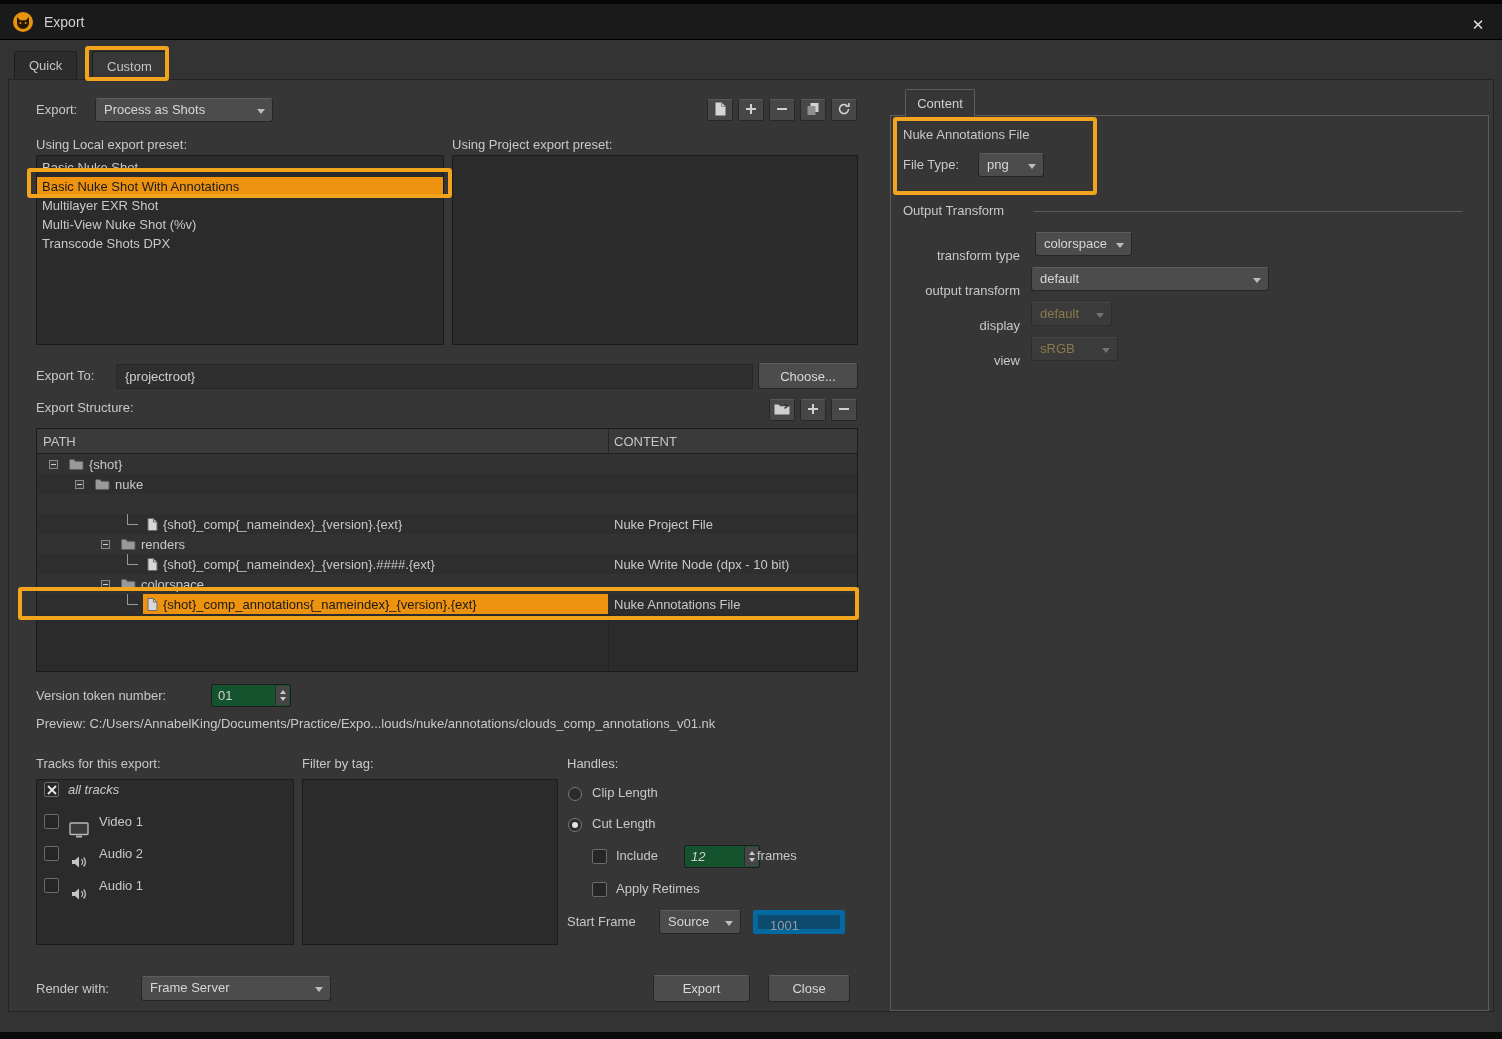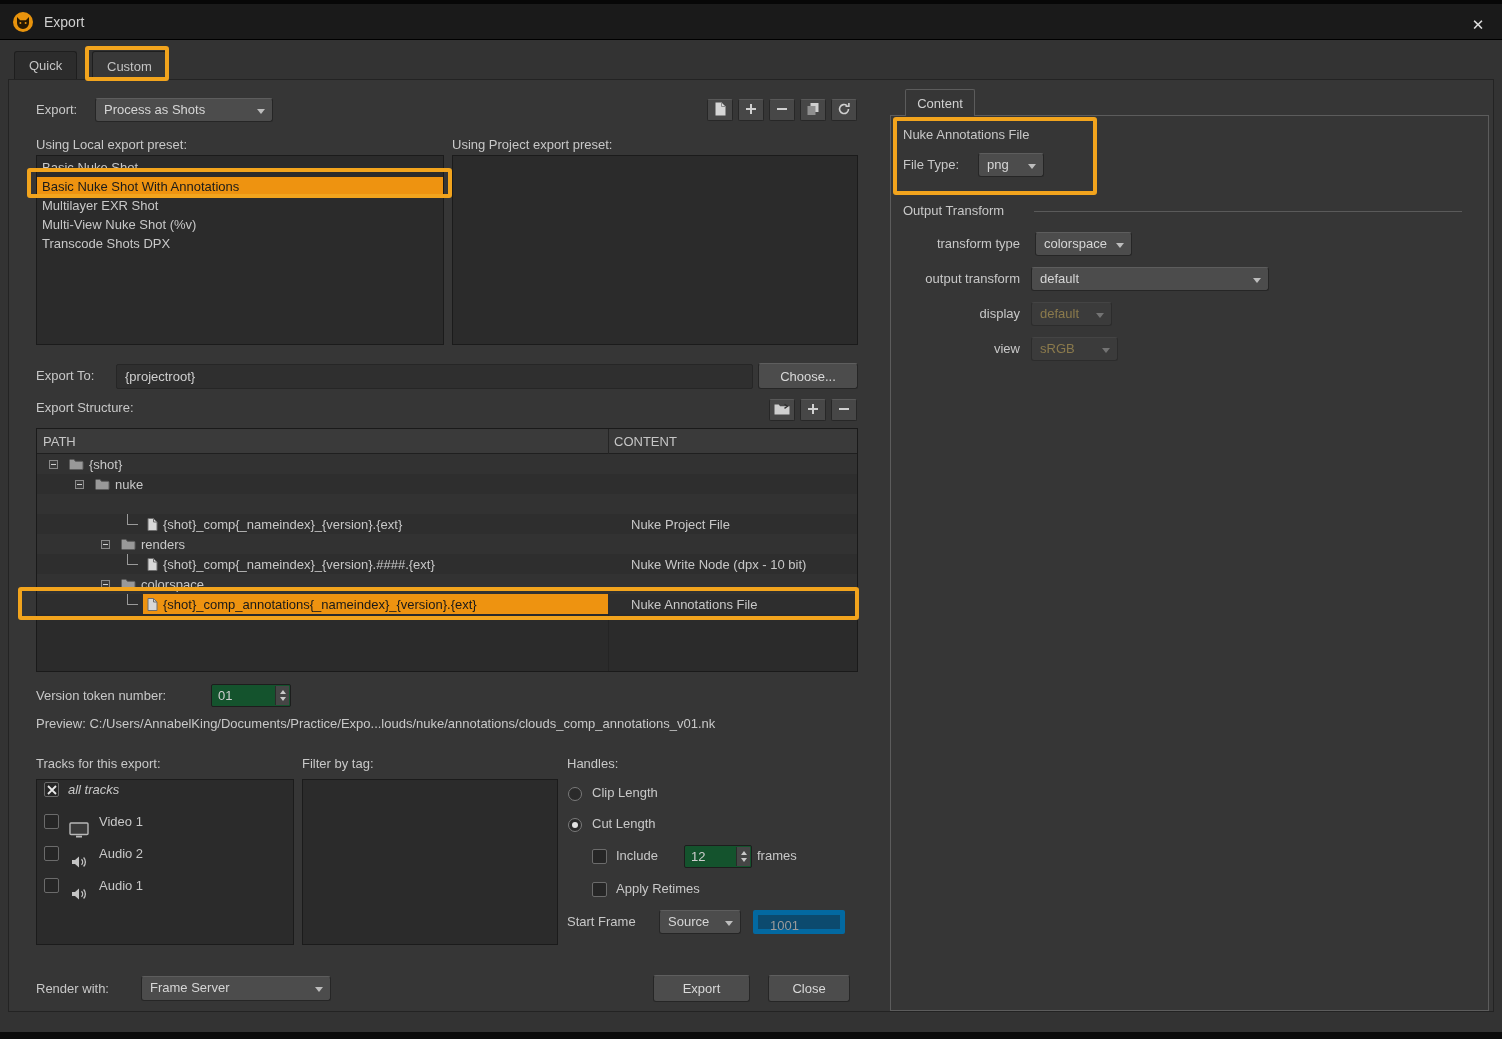--- a/index.html
+++ b/index.html
@@ -56,21 +56,21 @@
   #structure-label{left:36px;top:396px;}
   #sb-newfolder{left:769px;top:399px;} #sb-add{left:800px;top:399px;} #sb-del{left:831px;top:399px;}
 
   
   #structure-table{position:absolute;left:36px;top:428px;width:822px;height:244px;background:#2b2b2b;border:1px solid #1a1a1a;}
   .st-header{height:25px;background:#3a3a3a;border-bottom:1px solid #1f1f1f;display:flex;color:#c6c6c6;}
   .st-header .c1{width:571px;padding-left:6px;line-height:25px;}
   .st-header .c2{flex:1;padding-left:6px;line-height:25px;}
   #st-vline{position:absolute;left:571px;top:0;bottom:0;width:1px;background:#242424;}
   #structure-body{position:absolute;left:0;top:25px;right:0;bottom:0;}
-  .tree-row{height:20px;display:flex;background:#2e2e2e;gap:17px;}
+  .tree-row{height:20px;display:flex;background:#2e2e2e;}
   .tree-row.alt{background:#323232;}
   .tree-path{width:571px;display:flex;align-items:center;overflow:hidden;}
   .tree-content{flex:1;display:flex;align-items:center;padding-left:6px;color:#c8c8c8;white-space:nowrap;overflow:hidden;}
   .twrap{display:flex;align-items:center;gap:5px;height:20px;padding:0 4px;white-space:nowrap;}
   .tree-row.selected .twrap{flex:1;background:#ee9310;color:#191919;}
   .expander{width:9px;height:9px;border:1px solid #8a8a8a;background:#3a3a3a;margin-right:7px;flex:none;position:relative;}
   .expander::after{content:"";position:absolute;left:1px;right:1px;top:3px;height:1px;background:#d0d0d0;}
   .connector{width:11px;height:11px;border-left:1px solid #9a9a9a;border-bottom:1px solid #9a9a9a;flex:none;margin:-9px 5px 0 0;}
   .ticon{display:flex;align-items:center;flex:none;}
 
@@ -87,42 +87,42 @@
   .cb{width:15px;height:15px;background:#262626;border:1px solid #6b6b6b;border-radius:2px;display:flex;align-items:center;justify-content:center;flex:none;}
   .track-icon{width:22px;display:flex;align-items:center;justify-content:center;flex:none;}
   .track-label.italic{font-style:italic;}
 
   #radio-clip{left:568px;top:787px;}
   #clip-label{left:592px;top:781px;}
   #radio-cut{left:568px;top:818px;}
   #cut-label{left:592px;top:812px;}
   #include-cb{left:592px;top:849px;}
   #include-label{left:616px;top:844px;}
-  #include-spin{left:684px;top:845px;width:68px;height:23px;}
+  #include-spin{left:684px;top:845px;width:76px;height:23px;font-style:italic;}
   #frames-label{left:757px;top:844px;}
   #retimes-cb{left:592px;top:882px;}
   #retimes-label{left:616px;top:877px;}
   #startframe-label{left:567px;top:910px;}
   #startframe-dd{left:659px;top:910px;width:82px;height:24px;}
   #startframe-field{left:753px;top:910px;width:92px;height:24px;color:#9b9b9b;line-height:22px;}
 
   #renderwith-label{left:36px;top:977px;}
   #render-dd{left:141px;top:976px;width:190px;height:25px;}
   #export-button{left:653px;top:975px;width:97px;height:27px;}
   #close-button{left:768px;top:975px;width:82px;height:27px;}
 
   
   #content-panel{position:absolute;left:890px;top:115px;width:599px;height:896px;border:1px solid #5c5c5c;background:#363636;}
   #content-tab{position:absolute;left:905px;top:89px;width:70px;height:27px;background:#363636;border:1px solid #5c5c5c;border-bottom:none;border-radius:2px 2px 0 0;display:flex;align-items:center;justify-content:center;z-index:3;color:#d0d0d0;}
   #file-title{left:903px;top:123px;}
   #filetype-label{left:903px;top:153px;}
   #filetype-dd{left:978px;top:153px;width:66px;}
   #ot-label{left:903px;top:199px;}
   #ot-line{position:absolute;left:1034px;top:211px;width:428px;height:1px;background:#5a5a5a;}
-  .rlbl{position:absolute;width:162px;text-align:right;line-height:24px;white-space:nowrap;color:#c8c8c8;}
+  .rlbl{position:absolute;width:162px;text-align:right;line-height:24px;white-space:nowrap;color:#c8c8c8;margin-top:12px;}
   #tt-label{left:858px;top:232px;}
   #tt-dd{left:1035px;top:232px;width:97px;}
   #otv-label{left:858px;top:267px;}
   #otv-dd{left:1031px;top:267px;width:238px;}
   #display-label{left:858px;top:302px;}
   #display-dd{left:1031px;top:302px;width:81px;}
   #view-label{left:858px;top:337px;}
   #view-dd{left:1031px;top:337px;width:87px;}
 
   

